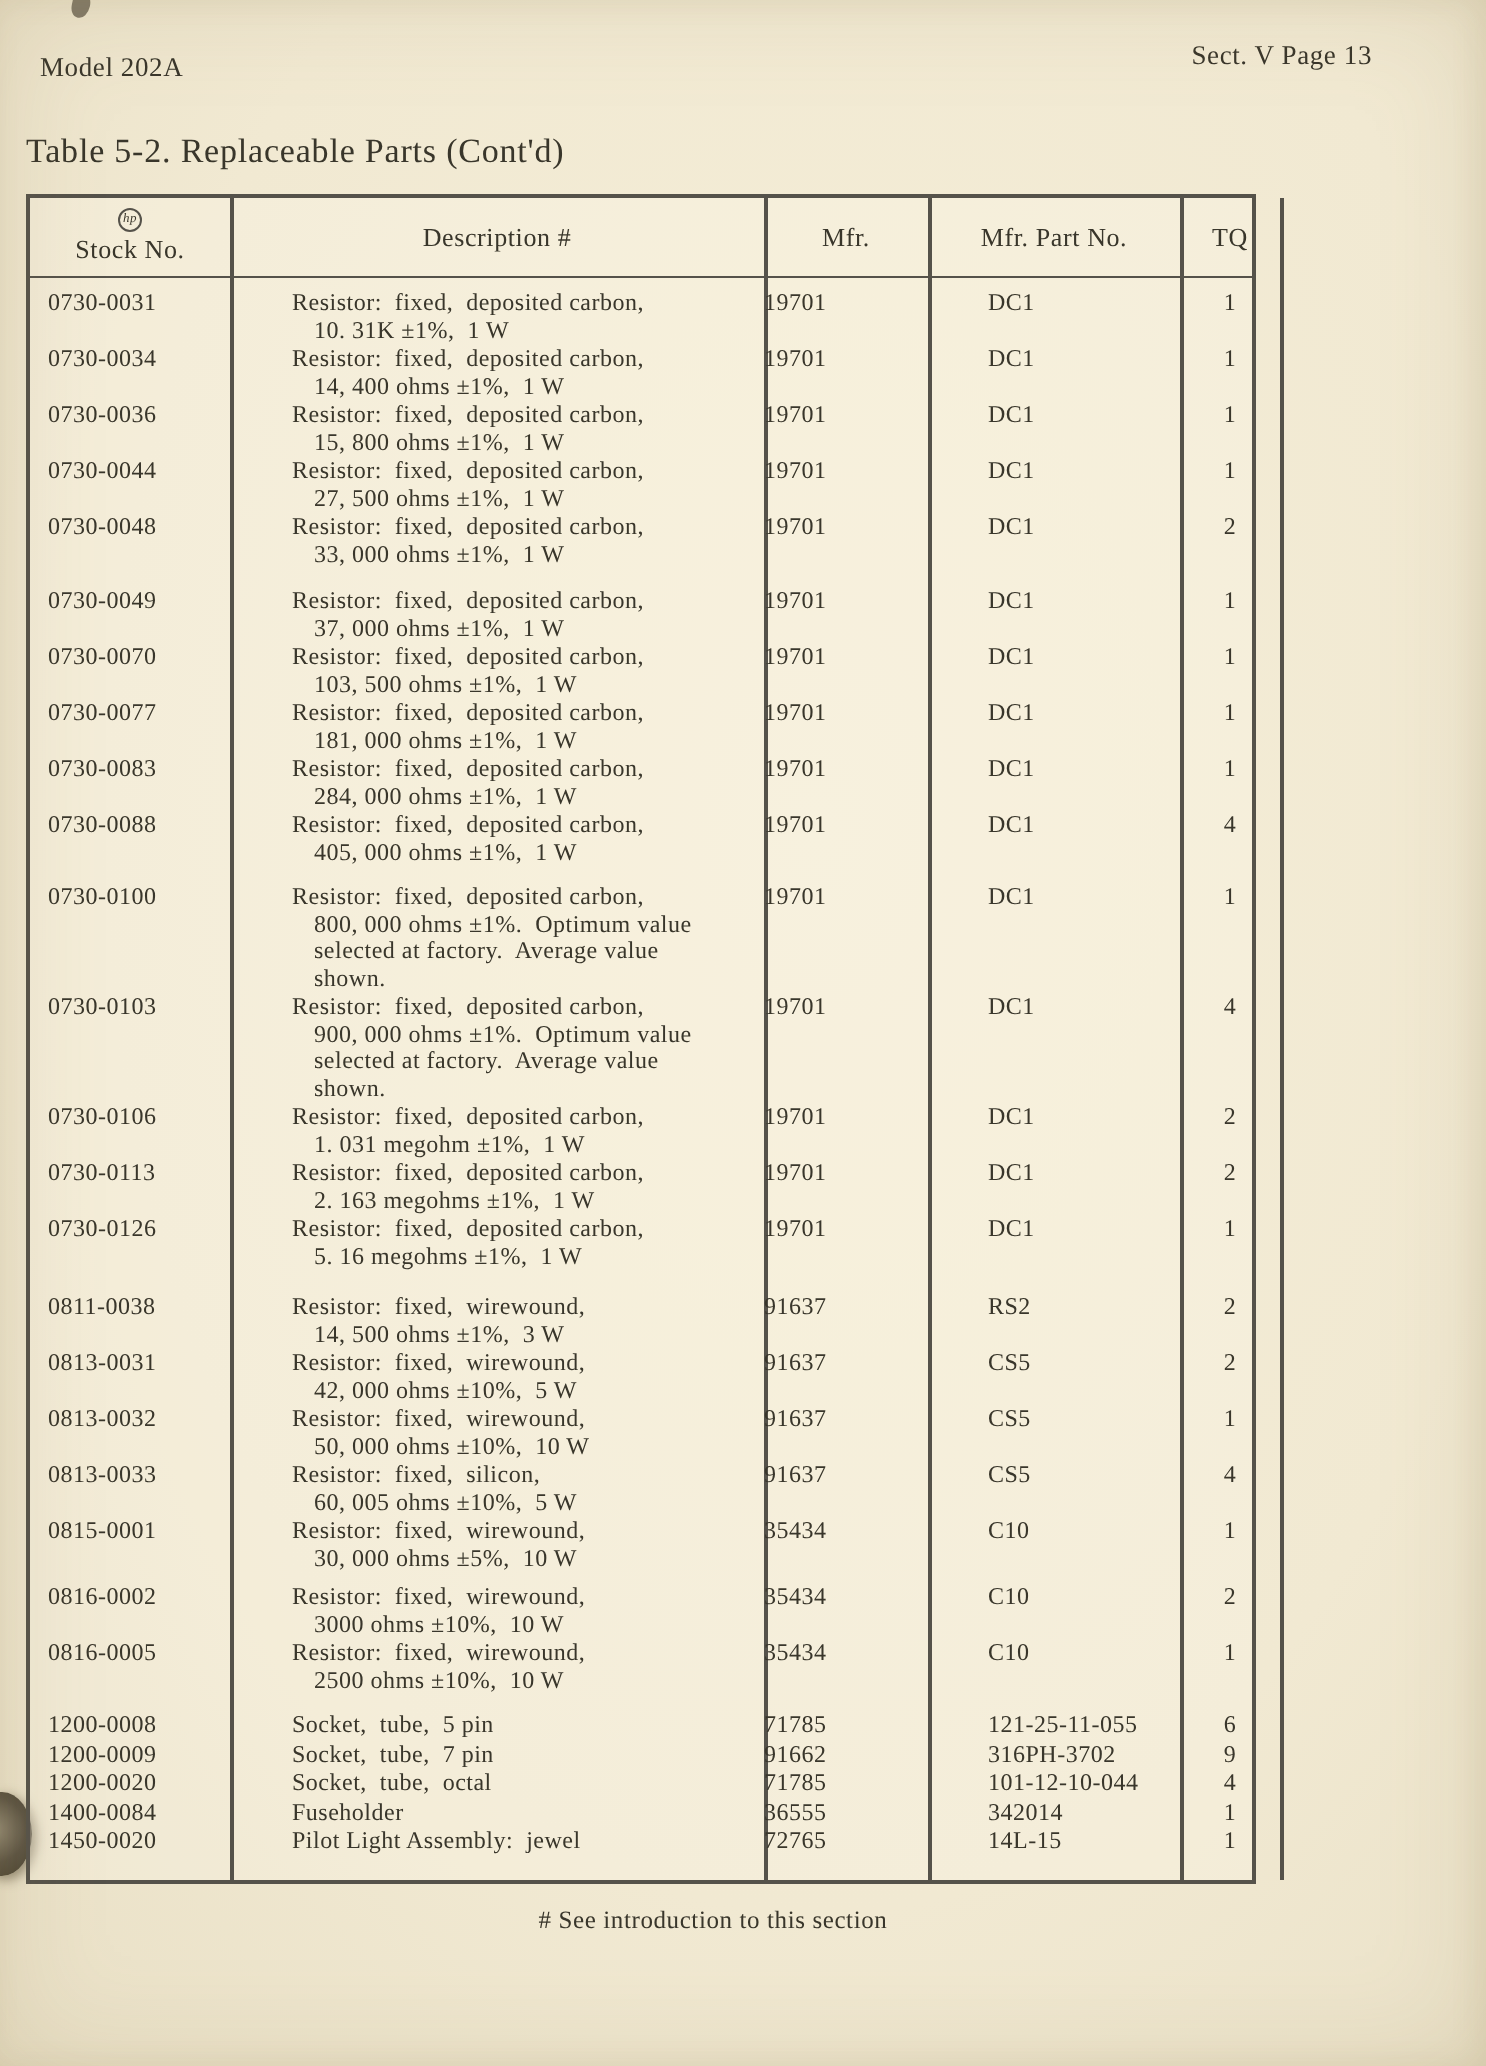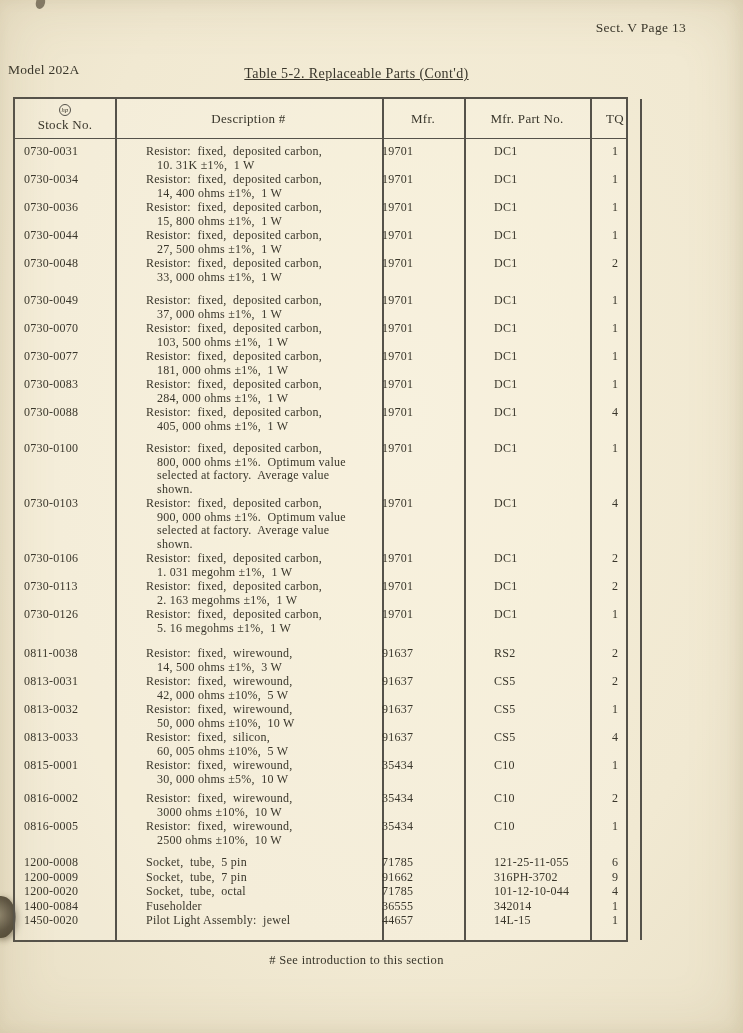--- a/index.html
+++ b/index.html
@@ -23,26 +23,26 @@
     background:#6e6756;border-radius:45% 55% 60% 50%;
     transform:rotate(12deg);opacity:.85;
   }
   .punch-hole{
     position:absolute;left:-14px;top:896px;width:30px;height:42px;
     background:radial-gradient(circle at 35% 45%, #978e77 0%, #5c5443 55%, #4a432f 100%);
     border-radius:50%;
     box-shadow:2px 2px 6px rgba(80,70,45,0.55);
   }
   .page-header{position:absolute;top:0;left:0;right:0;height:46px;font-size:13.5px;letter-spacing:.3px;}
-  .hdr-model{position:absolute;left:8px;top:26px;margin-top:36px;}
+  .hdr-model{position:absolute;left:20px;top:26px;}
   .hdr-right{position:absolute;right:57px;top:20px;}
   .hdr-right .sect{}
   .table-title{
     position:absolute;left:13px;top:66px;width:687px;
-    text-align:center;font-size:14px;letter-spacing:.4px;text-decoration:underline;
+    font-size:17px;letter-spacing:.4px;
   }
   .parts-table{
     position:absolute;left:13px;top:97px;width:615px;height:845px;
     border:2px solid #55524a;box-sizing:border-box;
     background:rgba(255,252,240,0.25);
   }
   .vline{position:absolute;top:0;bottom:0;width:1.5px;background:#55524a;}
   .v1{left:100px;} .v2{left:367px;} .v3{left:449px;} .v4{left:575px;} .v5{left:625px;}
   .header-row{
     position:absolute;top:0;left:0;right:0;height:40px;
@@ -347,21 +347,21 @@
           <div class="cell c-stock">1400-0084</div>
           <div class="cell c-desc">Fuseholder</div>
           <div class="cell c-mfr">36555</div>
           <div class="cell c-part">342014</div>
           <div class="cell c-tq">1</div>
           <div class="cell c-extra"></div>
         </div>
         <div class="trow">
           <div class="cell c-stock">1450-0020</div>
           <div class="cell c-desc">Pilot Light Assembly:  jewel</div>
-          <div class="cell c-mfr">44657</div>
+          <div class="cell c-mfr">72765</div>
           <div class="cell c-part">14L-15</div>
           <div class="cell c-tq">1</div>
           <div class="cell c-extra"></div>
         </div>
       </div>
   </div>
 
   <div class="footnote"># See introduction to this section</div>
 </div>
 

